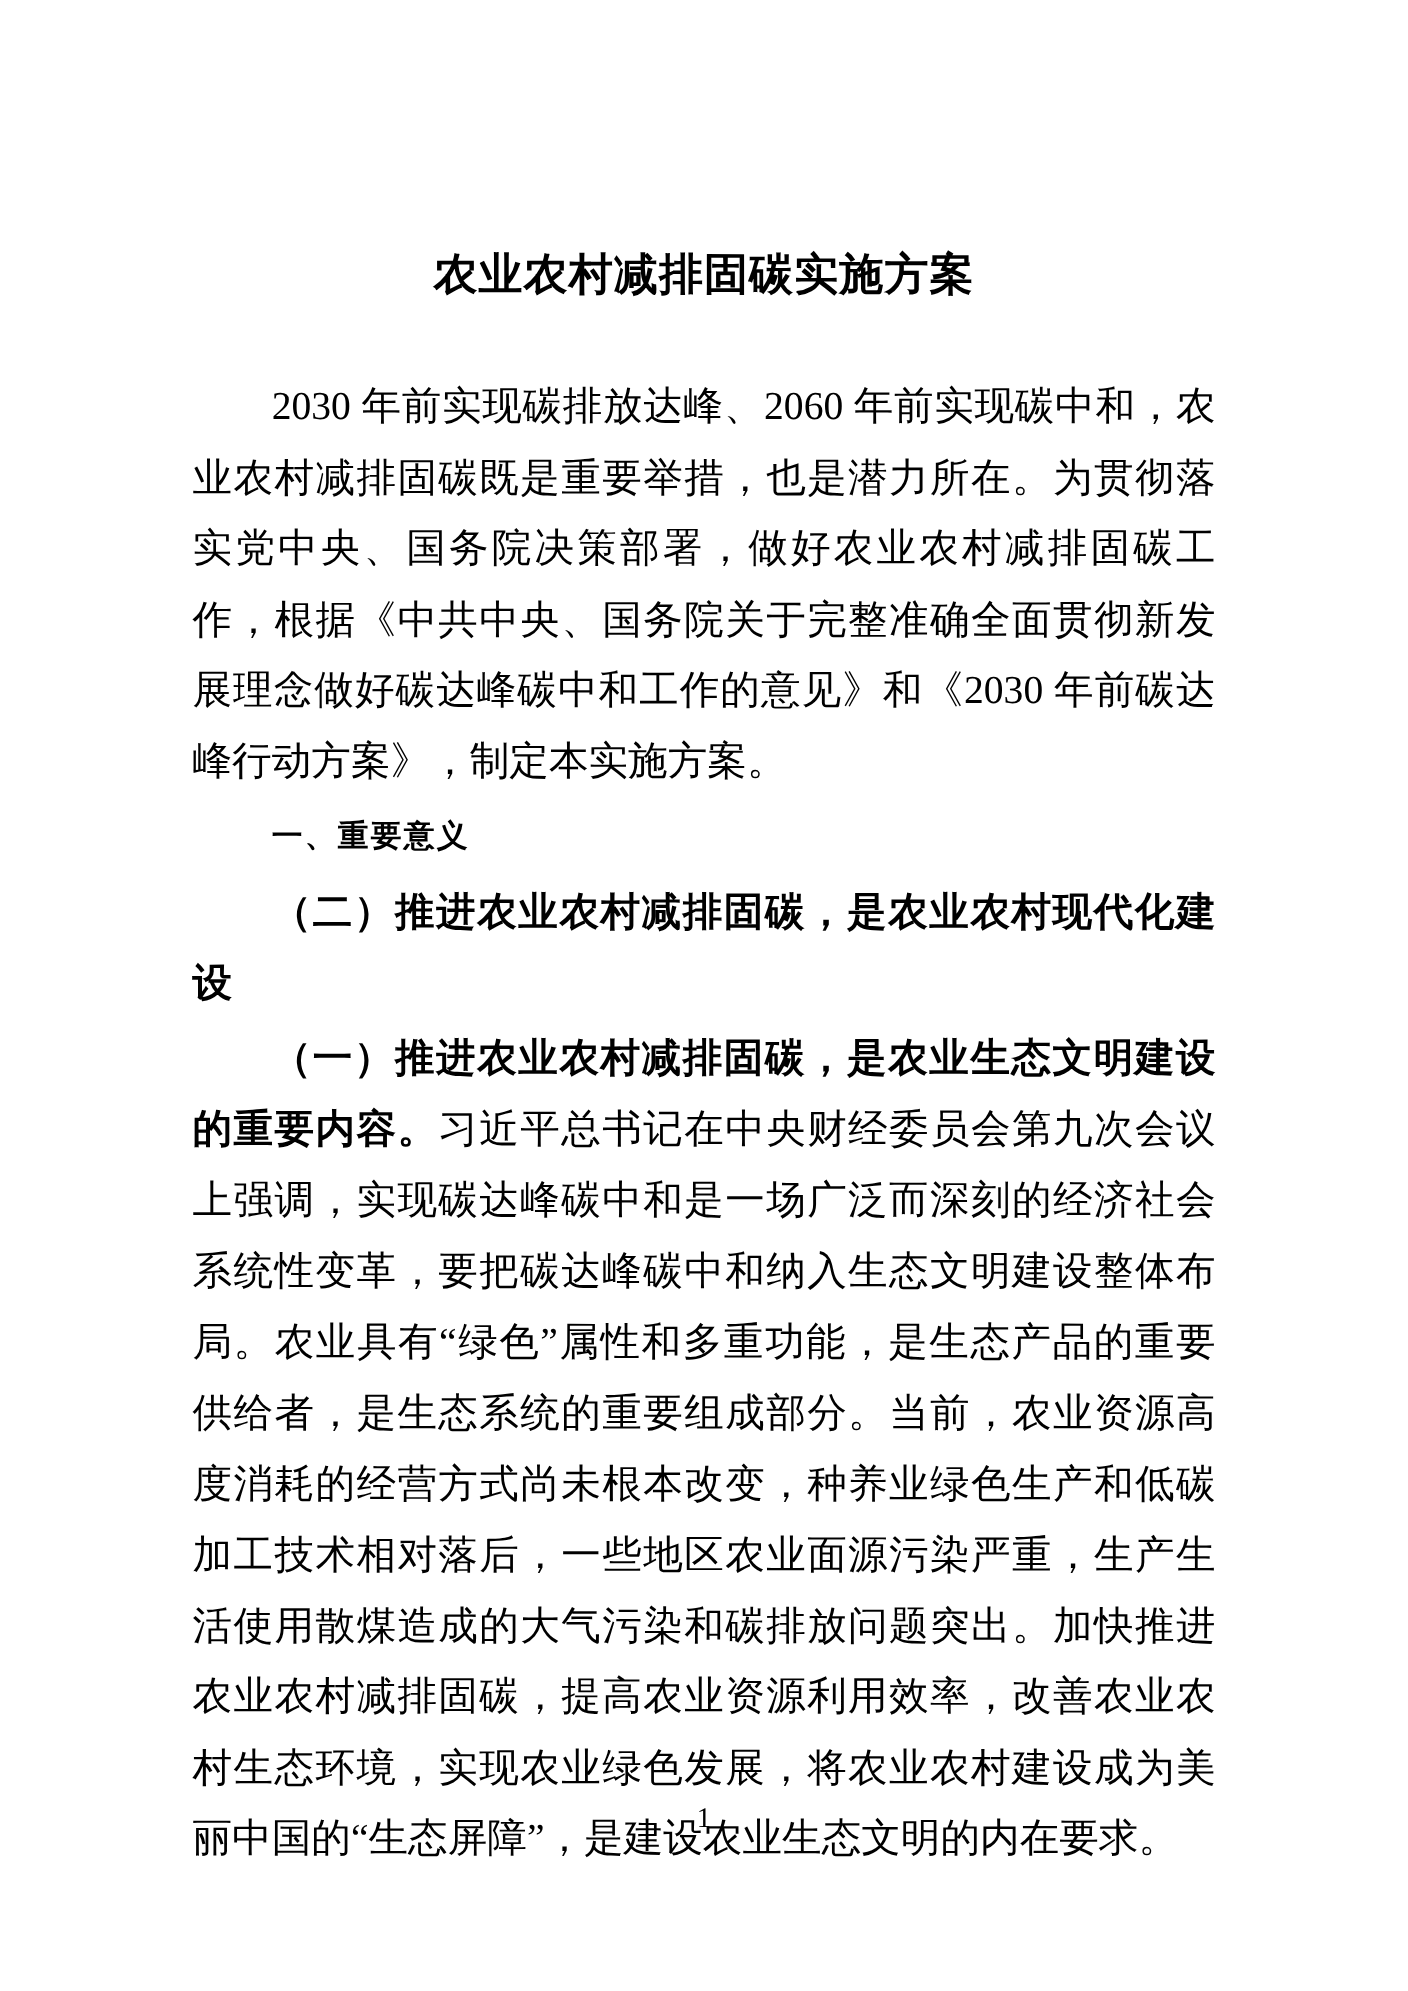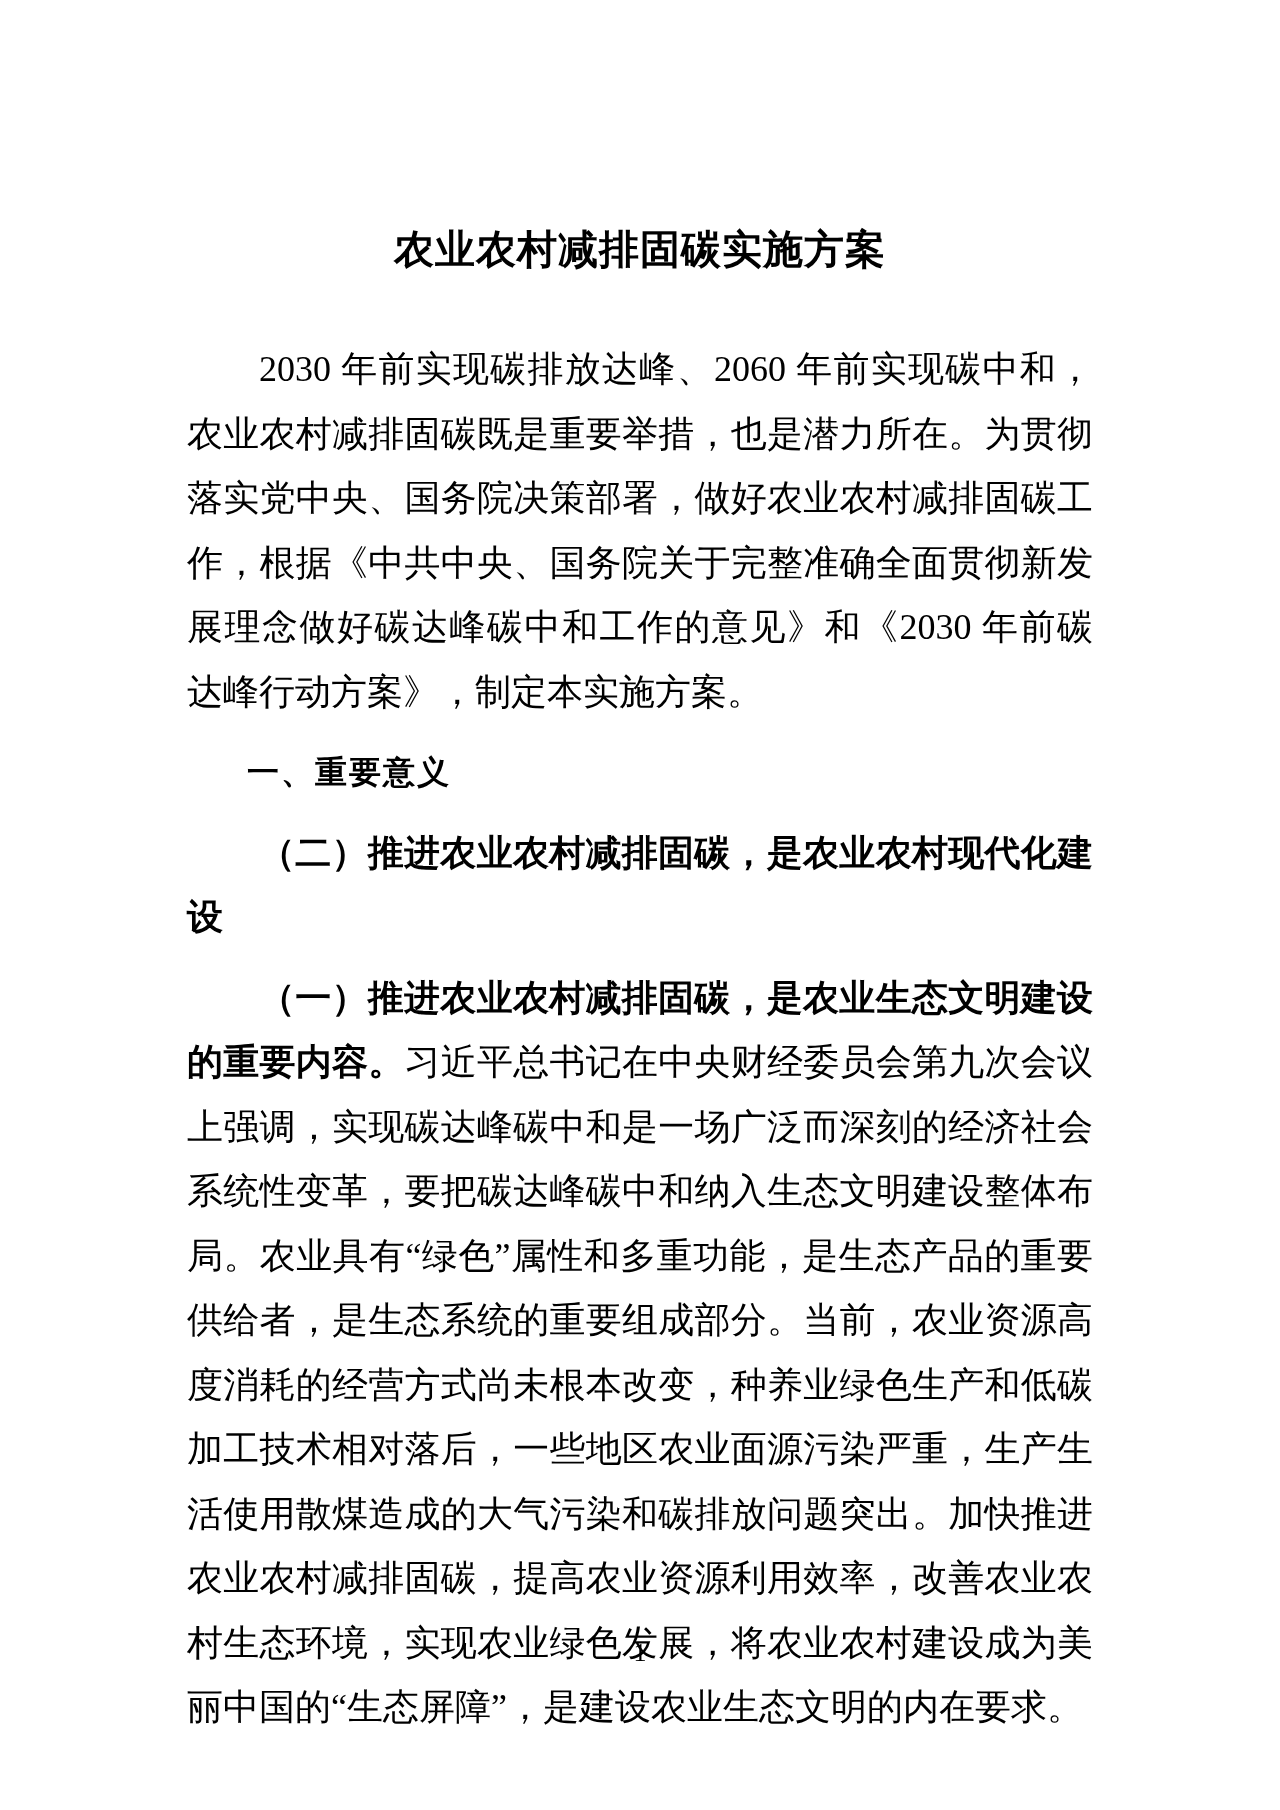--- a/index.html
+++ b/index.html
@@ -25,26 +25,26 @@
     font-weight: 700;
     line-height: 1.25;
     letter-spacing: 1px;
   }
   .doc-body {
     font-size: 36px;
     line-height: 64.5px;
     text-align: justify;
   }
   .para {
-    margin: 16px;
+    margin: 4px;
     text-indent: 72px;
   }
   .section-heading {
     margin: 0;
-    font-size: 32px;
+    font-size: 28px;
     line-height: 64.5px;
     font-weight: 700;
     font-family: "Liberation Sans", sans-serif;
     text-indent: 76px;
     text-align: left;
     letter-spacing: 2px;
   }
   .lead-bold {
     font-weight: 700;
   }

